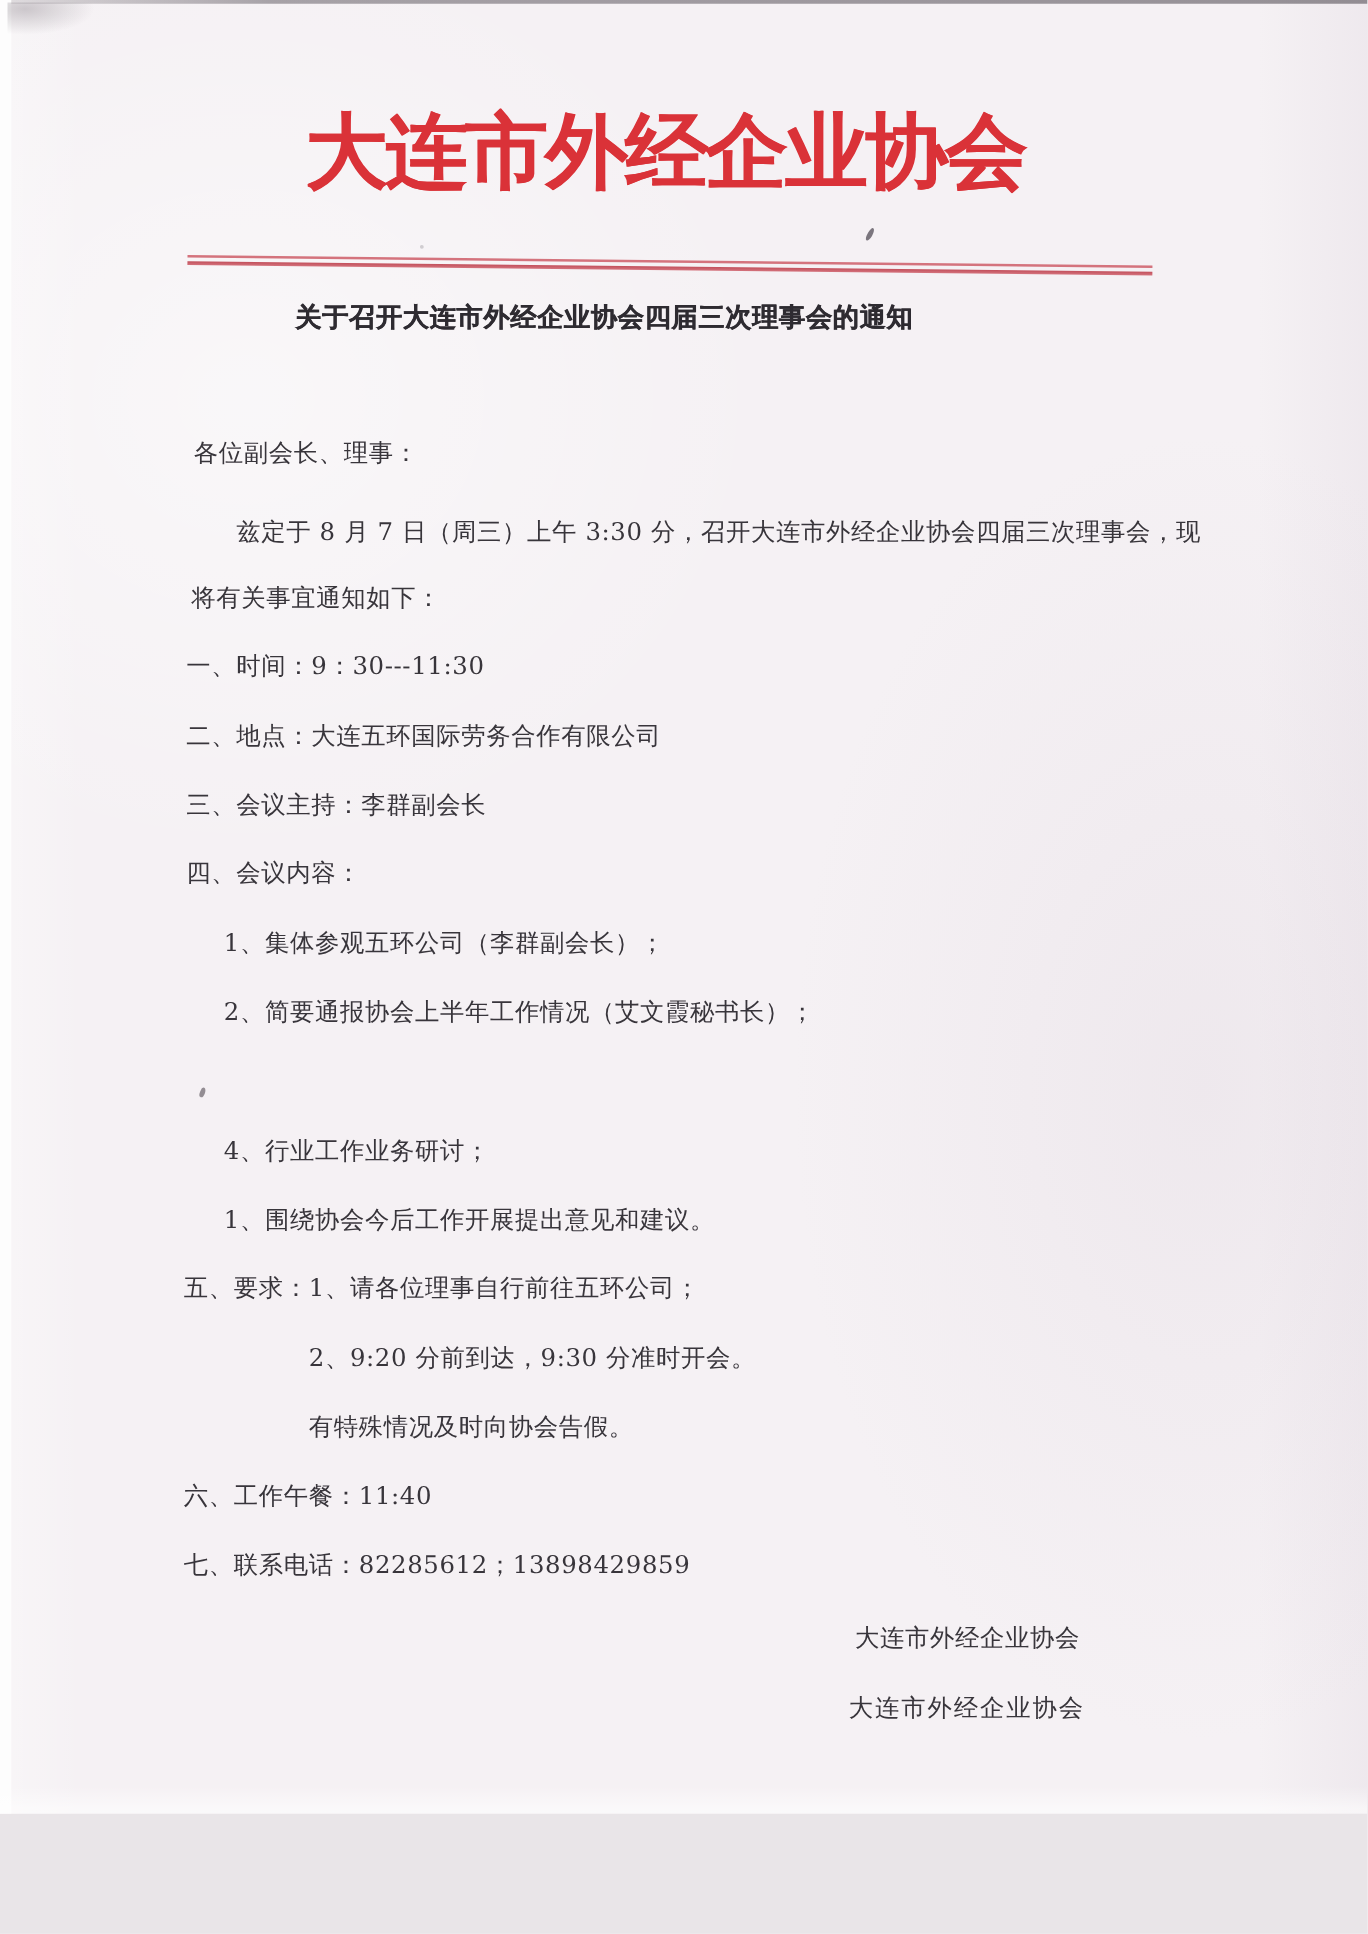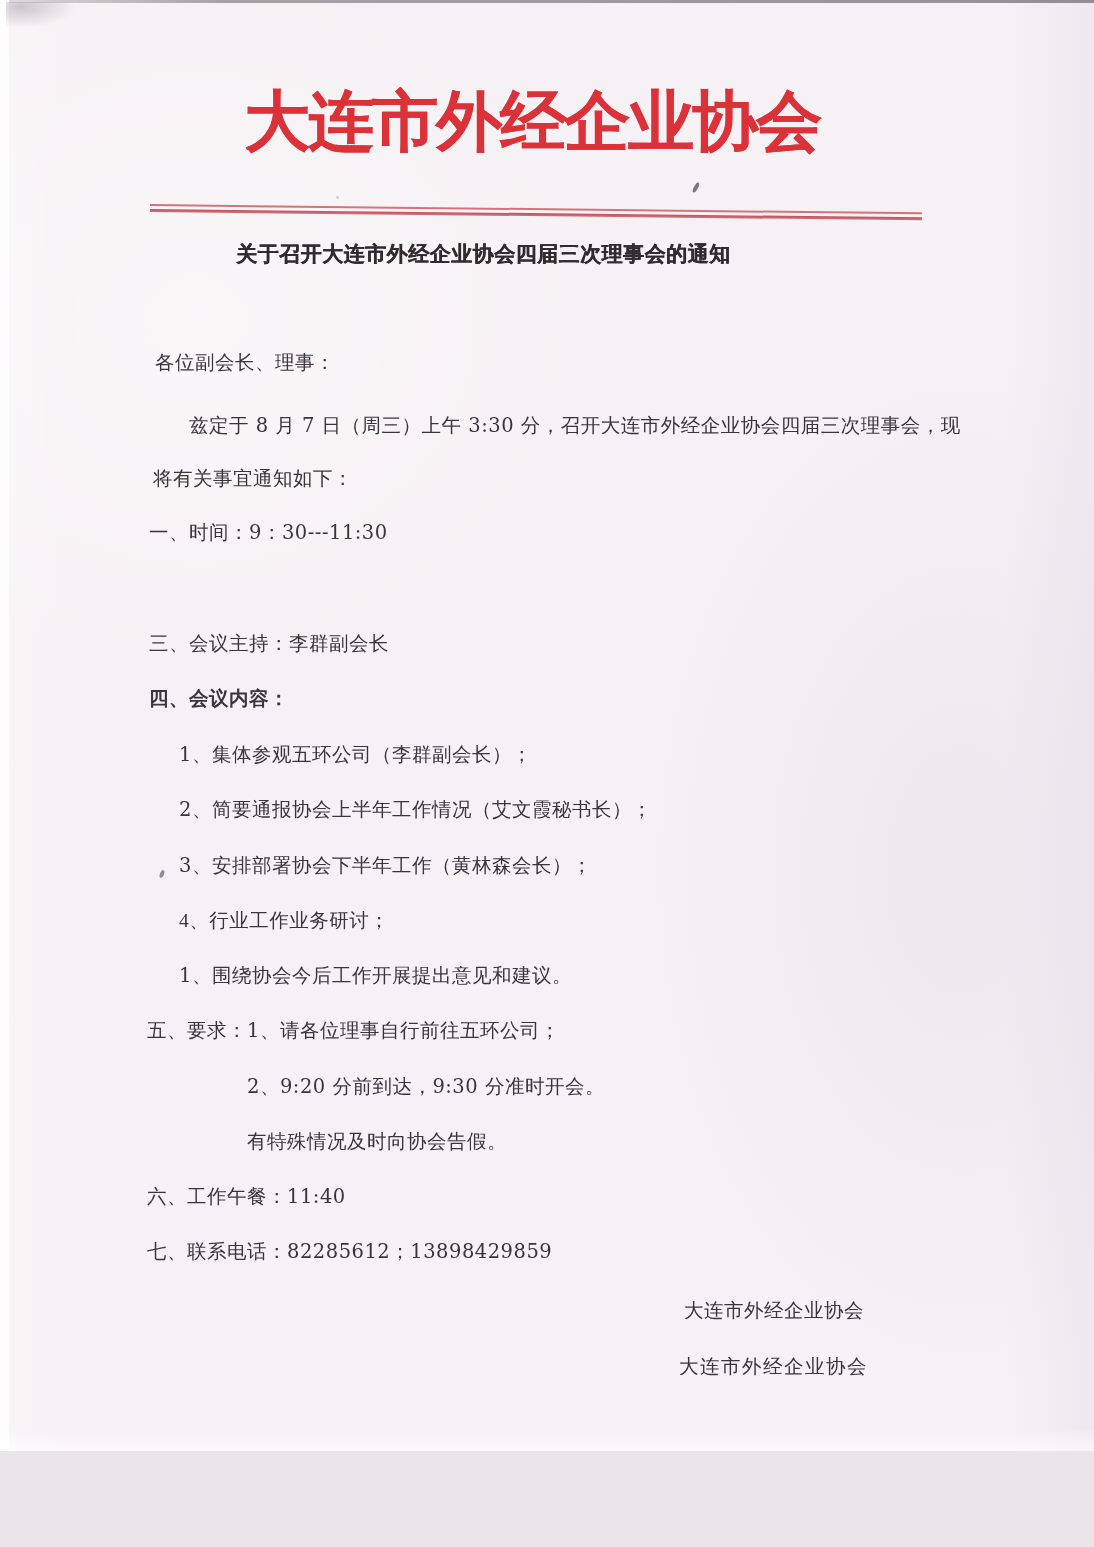--- a/index.html
+++ b/index.html
@@ -83,32 +83,32 @@
   <div class="doc-title">关于召开大连市外经企业协会四届三次理事会的通知</div>
 
   <div class="line" style="left:155px;top:351px;">各位副会长、理事：</div>
 
   <div class="line" style="left:189px;top:414px;">兹定于 8 月 7 日（周三）上午 3:30 分，召开大连市外经企业协会四届三次理事会，现</div>
 
   <div class="line" style="left:153px;top:467px;">将有关事宜通知如下：</div>
 
   <div class="line" style="left:149px;top:521px;">一、时间：9：30---11:30</div>
 
+  <div class="line" style="left:149px;top:577px;">二、地点：大连五环国际劳务合作有限公司</div>
 
   <div class="line" style="left:149px;top:632px;">三、会议主持：李群副会长</div>
 
-  <div class="line" style="left:149px;top:687px;font-weight:bold;">四、会议内容：</div>
+  <div class="line" style="left:149px;top:687px;">四、会议内容：</div>
 
   <div class="line" style="left:179px;top:743px;">1、集体参观五环公司（李群副会长）；</div>
 
   <div class="line" style="left:179px;top:798px;">2、简要通报协会上半年工作情况（艾文霞秘书长）；</div>
 
-  <div class="line" style="left:179px;top:854px;">3、安排部署协会下半年工作（黄林森会长）；</div>
 
-  <div class="line" style="left:179px;top:909px;font-family:Liberation Serif, serif;">4、行业工作业务研讨；</div>
+  <div class="line" style="left:179px;top:909px;">4、行业工作业务研讨；</div>
 
   <div class="line" style="left:179px;top:964px;">1、围绕协会今后工作开展提出意见和建议。</div>
 
   <div class="line" style="left:147px;top:1019px;">五、要求：1、请各位理事自行前往五环公司；</div>
 
   <div class="line" style="left:247px;top:1075px;">2、9:20 分前到达，9:30 分准时开会。</div>
 
   <div class="line" style="left:247px;top:1130px;">有特殊情况及时向协会告假。</div>
 
   <div class="line" style="left:147px;top:1185px;">六、工作午餐：11:40</div>

